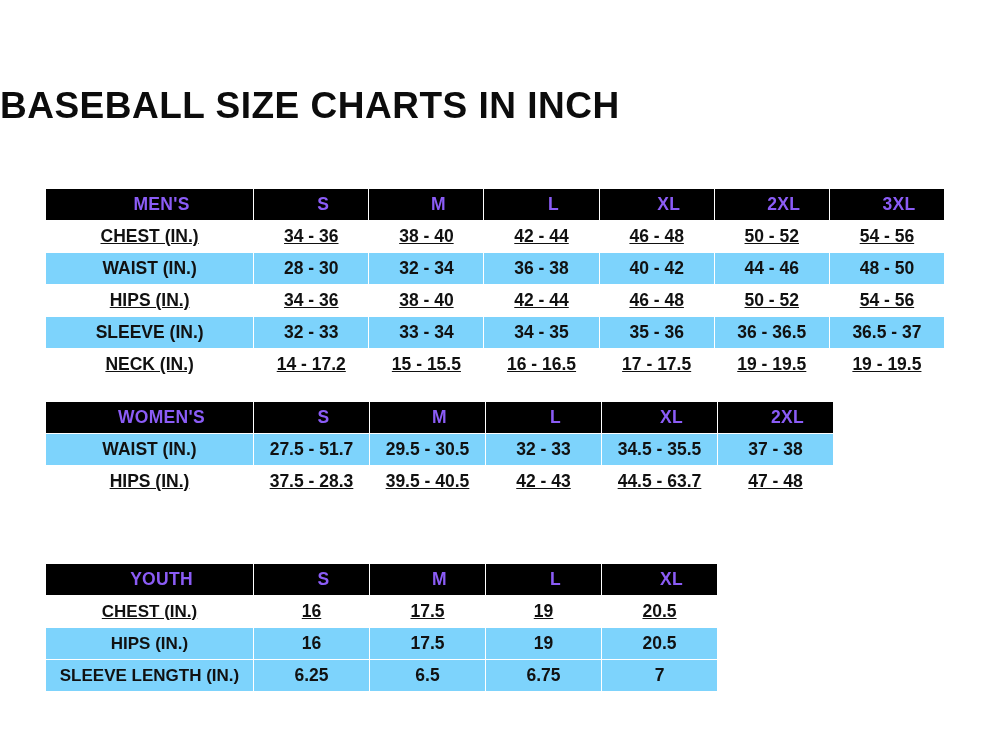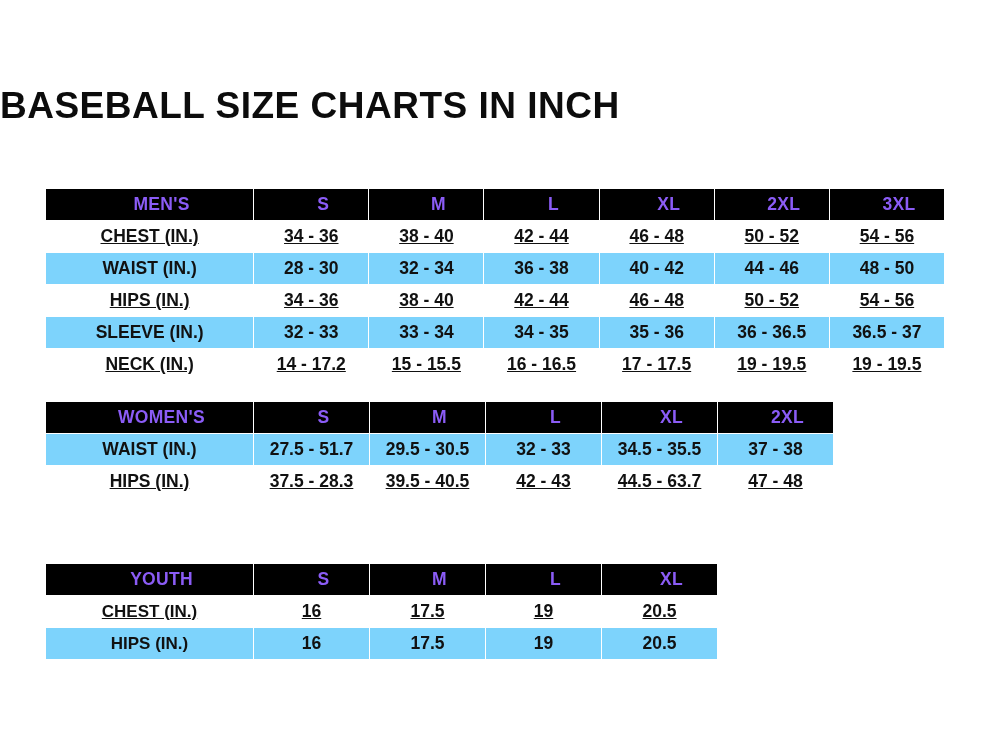--- a/index.html
+++ b/index.html
@@ -239,16 +239,23 @@
         <td>19</td>
         <td>20.5</td>
       </tr>
       <tr class="even">
         <td class="label-cell">HIPS (IN.)</td>
         <td>16</td>
         <td>17.5</td>
         <td>19</td>
         <td>20.5</td>
       </tr>
+      <tr class="even">
+        <td class="label-cell">SLEEVE LENGTH (IN.)</td>
+        <td>6.25</td>
+        <td>6.5</td>
+        <td>6.75</td>
+        <td>7</td>
+      </tr>
     </tbody>
   </table>
 
 </div>
 
 </body></html>

